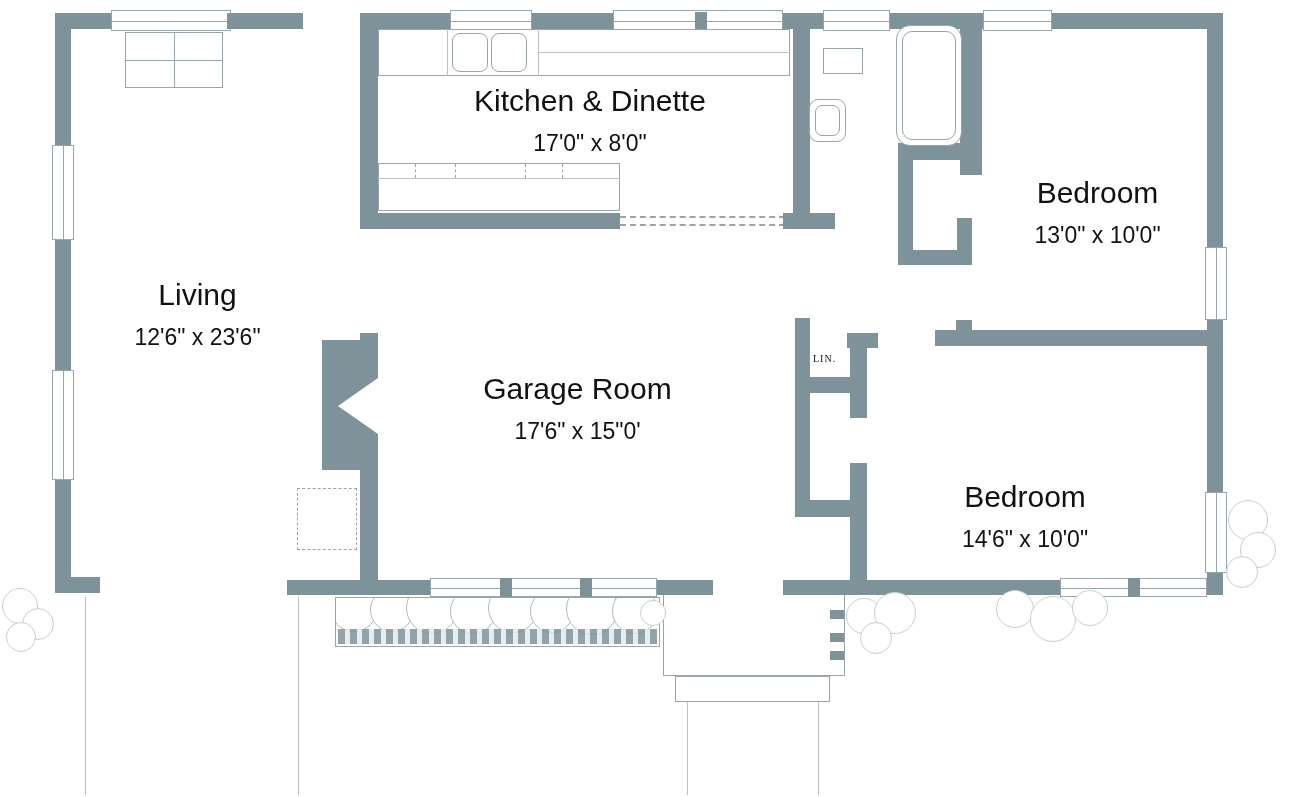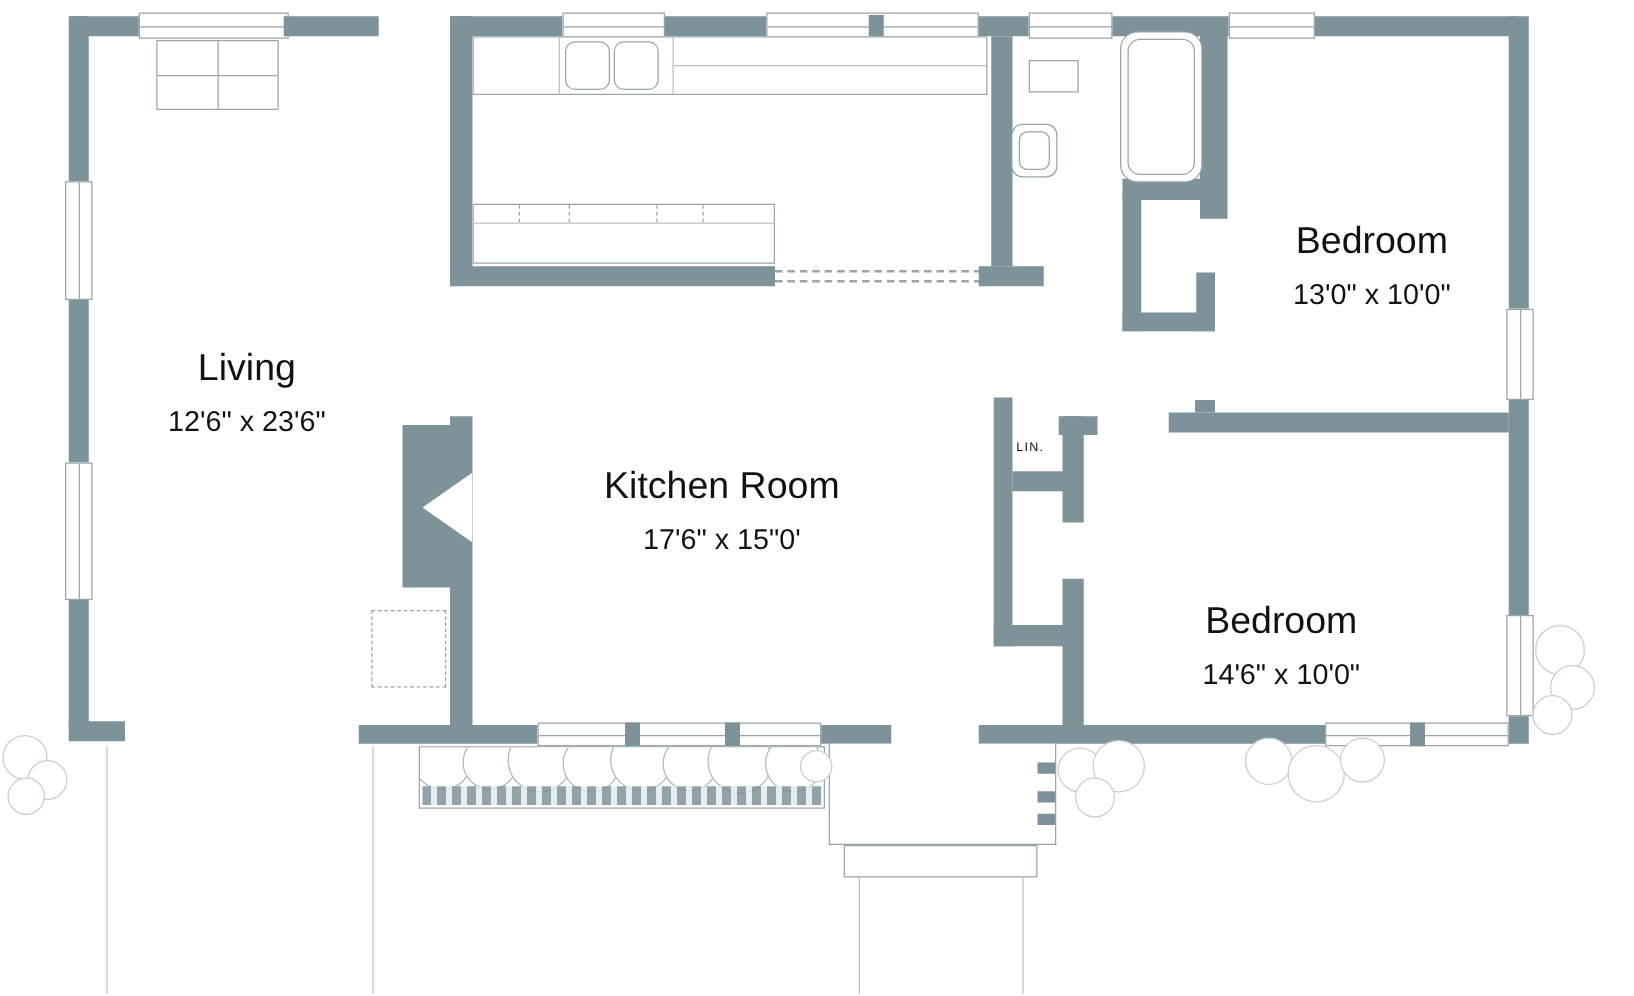--- a/index.html
+++ b/index.html
@@ -96,21 +96,21 @@
   <span class="opening" style="left:620px;top:216px;width:175px;height:10px"></span>
 
   <i class="w" style="left:793px;top:29px;width:17px;height:184px"></i>
   <i class="w" style="left:783px;top:213px;width:52px;height:16px"></i>
 
   <i class="w" style="left:795px;top:318px;width:15px;height:199px"></i>
   <i class="w" style="left:795px;top:500px;width:62px;height:17px"></i>
 
   <i class="w" style="left:847px;top:333px;width:31px;height:15px"></i>
   <i class="w" style="left:810px;top:377px;width:42px;height:16px"></i>
-  <span class="lin" style="left:813px;top:353px;">LIN.</span>
+  <span class="lin" style="left:813px;top:353px;font-family:Liberation Serif, serif;">LIN.</span>
 
   <i class="w" style="left:850px;top:333px;width:17px;height:85px"></i>
   <i class="w" style="left:850px;top:463px;width:17px;height:117px"></i>
 
   <i class="w" style="left:935px;top:330px;width:272px;height:16px"></i>
   <i class="w" style="left:956px;top:320px;width:16px;height:10px"></i>
 
   <i class="w" style="left:960px;top:24px;width:22px;height:151px"></i>
 
   <i class="w" style="left:898px;top:143px;width:62px;height:17px"></i>
@@ -180,23 +180,27 @@
   <span class="shrub" style="left:1072px;top:590px;width:34px;height:34px"></span>
   <span class="shrub" style="left:1228px;top:500px;width:38px;height:38px"></span>
   <span class="shrub" style="left:1240px;top:532px;width:34px;height:34px"></span>
   <span class="shrub" style="left:1226px;top:556px;width:30px;height:30px"></span>
 
   <div class="label" style="left:95px;top:278px;width:205px">
     <div class="nm">Living</div>
     <div class="dm">12'6" x 23'6"</div>
   </div>
 
+  <div class="label" style="left:395px;top:84px;width:390px">
+    <div class="nm">Kitchen &amp; Dinette</div>
+    <div class="dm">17'0" x 8'0"</div>
+  </div>
 
   <div class="label" style="left:420px;top:372px;width:315px">
-    <div class="nm">Kitchen Room</div>
+    <div class="nm">Garage Room</div>
     <div class="dm">17'6" x 15"0'</div>
   </div>
 
   <div class="label" style="left:960px;top:176px;width:275px">
     <div class="nm">Bedroom</div>
     <div class="dm">13'0" x 10'0"</div>
   </div>
 
   <div class="label" style="left:890px;top:480px;width:270px">
     <div class="nm">Bedroom</div>

